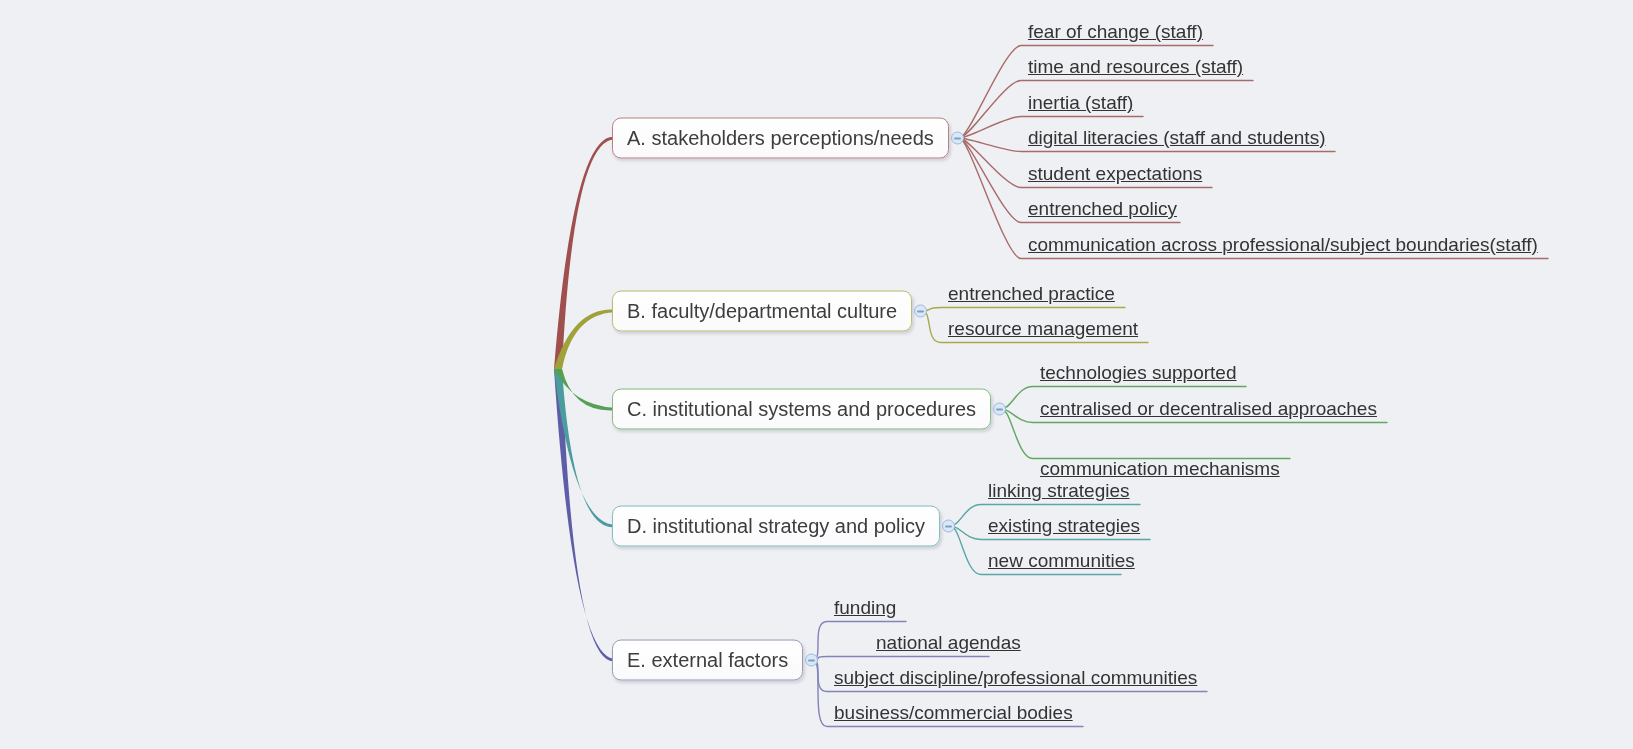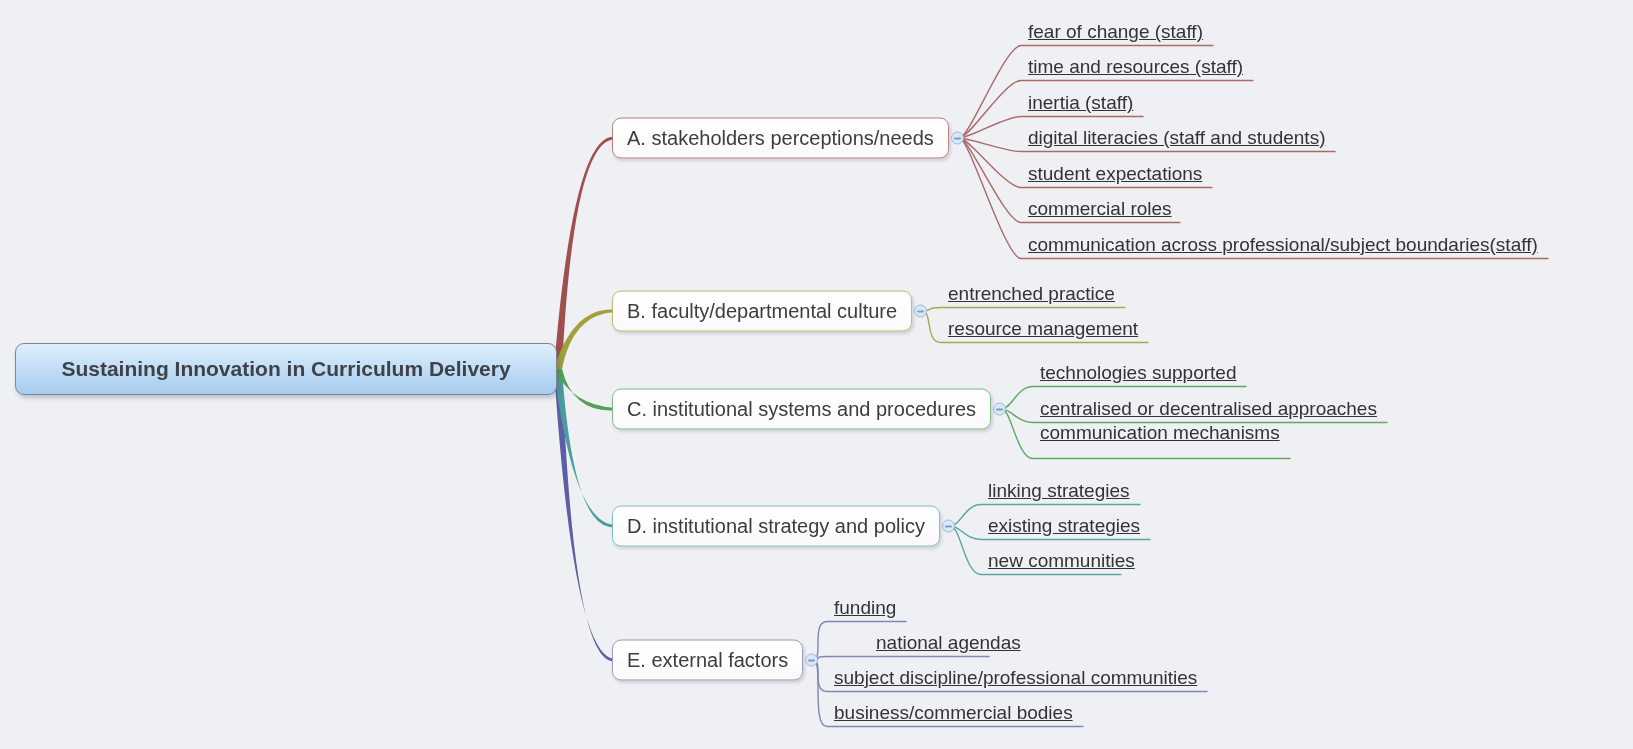--- a/index.html
+++ b/index.html
@@ -74,54 +74,51 @@
       <path d="M 813.5 660 C 823.5 660, 811 621.5, 827 621.5 L 906 621.5" fill="none" stroke="#8384b8" stroke-width="1.4" stroke-linecap="round"></path>
       <path d="M 813.5 660 C 823.5 660, 811 656.5, 827 656.5 L 989 656.5" fill="none" stroke="#8384b8" stroke-width="1.4" stroke-linecap="round"></path>
       <path d="M 813.5 660 C 823.5 660, 811 691.5, 827 691.5 L 1207 691.5" fill="none" stroke="#8384b8" stroke-width="1.4" stroke-linecap="round"></path>
       <path d="M 813.5 660 C 823.5 660, 811 726.5, 827 726.5 L 1083 726.5" fill="none" stroke="#8384b8" stroke-width="1.4" stroke-linecap="round"></path>
       <path d="M 554 369 Q 573 134.5 614 136.7 L 614 139.3 Q 573 141.5 562 369 Z" fill="#a04f4f"></path>
       <path d="M 554 369 Q 573 307.5 614 309.7 L 614 312.3 Q 573 314.5 562 369 Z" fill="#a0a13b"></path>
       <path d="M 554 369 Q 573 656.5 614 658.7 L 614 661.3 Q 573 663.5 562 369 Z" fill="#5d5ea6"></path>
       <path d="M 554 369 Q 573 522.5 614 524.7 L 614 527.3 Q 573 529.5 562 369 Z" fill="#4b9c9c"></path>
       <path d="M 554 369 Q 573 405.5 614 407.7 L 614 410.3 Q 573 412.5 562 369 Z" fill="#54a054"></path>
     </svg>
-  <div id="root-node" style="left: 15px; top: 343px; width: 542px; height: 52px; background: linear-gradient(rgb(221, 238, 251), rgb(166, 204, 240)); border-color: rgb(127, 134, 141); color: rgb(63, 66, 70);">
-    <span>Sustaining Innovation in Curriculum Delivery</span>
-  </div>
   <div id="branches">
       <div class="branch-row" style="left: 612px; top: 138px;">
         <div class="topic" style="border-color: rgb(187, 129, 129);">A. stakeholders perceptions/needs</div>
         <div class="expand-btn" style="background: rgb(217, 231, 247); border-color: rgb(157, 185, 218);">
           <span class="minus"></span>
         </div>
       </div>
       <div class="child-label" style="left: 1028px; top: 19px;">fear of change (staff)</div>
       <div class="child-label" style="left: 1028px; top: 54px;">time and resources (staff)</div>
       <div class="child-label" style="left: 1028px; top: 90px;">inertia (staff)</div>
       <div class="child-label" style="left: 1028px; top: 125px;">digital literacies (staff and students)</div>
       <div class="child-label" style="left: 1028px; top: 161px;">student expectations</div>
-      <div class="child-label" style="left: 1028px; top: 196px;">commercial roles</div>
+      <div class="child-label" style="left: 1028px; top: 196px;">entrenched policy</div>
       <div class="child-label" style="left: 1028px; top: 232px;">communication across professional/subject boundaries(staff)</div>
       <div class="branch-row" style="left: 612px; top: 311px; text-align: center;">
         <div class="topic" style="border-color: rgb(189, 189, 114);">B. faculty/departmental culture</div>
         <div class="expand-btn" style="background: rgb(217, 231, 247); border-color: rgb(157, 185, 218);">
           <span class="minus"></span>
         </div>
       </div>
       <div class="child-label" style="left: 948px; top: 281px;">entrenched practice</div>
       <div class="child-label" style="left: 948px; top: 316px;">resource management</div>
       <div class="branch-row" style="left: 612px; top: 409px;">
         <div class="topic" style="border-color: rgb(131, 189, 131);">C. institutional systems and procedures</div>
         <div class="expand-btn" style="background: rgb(217, 231, 247); border-color: rgb(157, 185, 218);">
           <span class="minus"></span>
         </div>
       </div>
       <div class="child-label" style="left: 1040px; top: 360px;">technologies supported</div>
       <div class="child-label" style="left: 1040px; top: 396px; text-align: center;">centralised or decentralised approaches</div>
-      <div class="child-label" style="left: 1040px; top: 420px;">communication mechanisms</div>
+      <div class="child-label" style="left: 1040px; top: 456px;">communication mechanisms</div>
       <div class="branch-row" style="left: 612px; top: 526px;">
         <div class="topic" style="border-color: rgb(130, 191, 191);">D. institutional strategy and policy</div>
         <div class="expand-btn" style="background: rgb(217, 231, 247); border-color: rgb(157, 185, 218);">
           <span class="minus"></span>
         </div>
       </div>
       <div class="child-label" style="left: 988px; top: 478px;">linking strategies</div>
       <div class="child-label" style="left: 988px; top: 513px;">existing strategies</div>
       <div class="child-label" style="left: 988px; top: 548px;">new communities</div>
       <div class="branch-row" style="left: 612px; top: 660px;">

